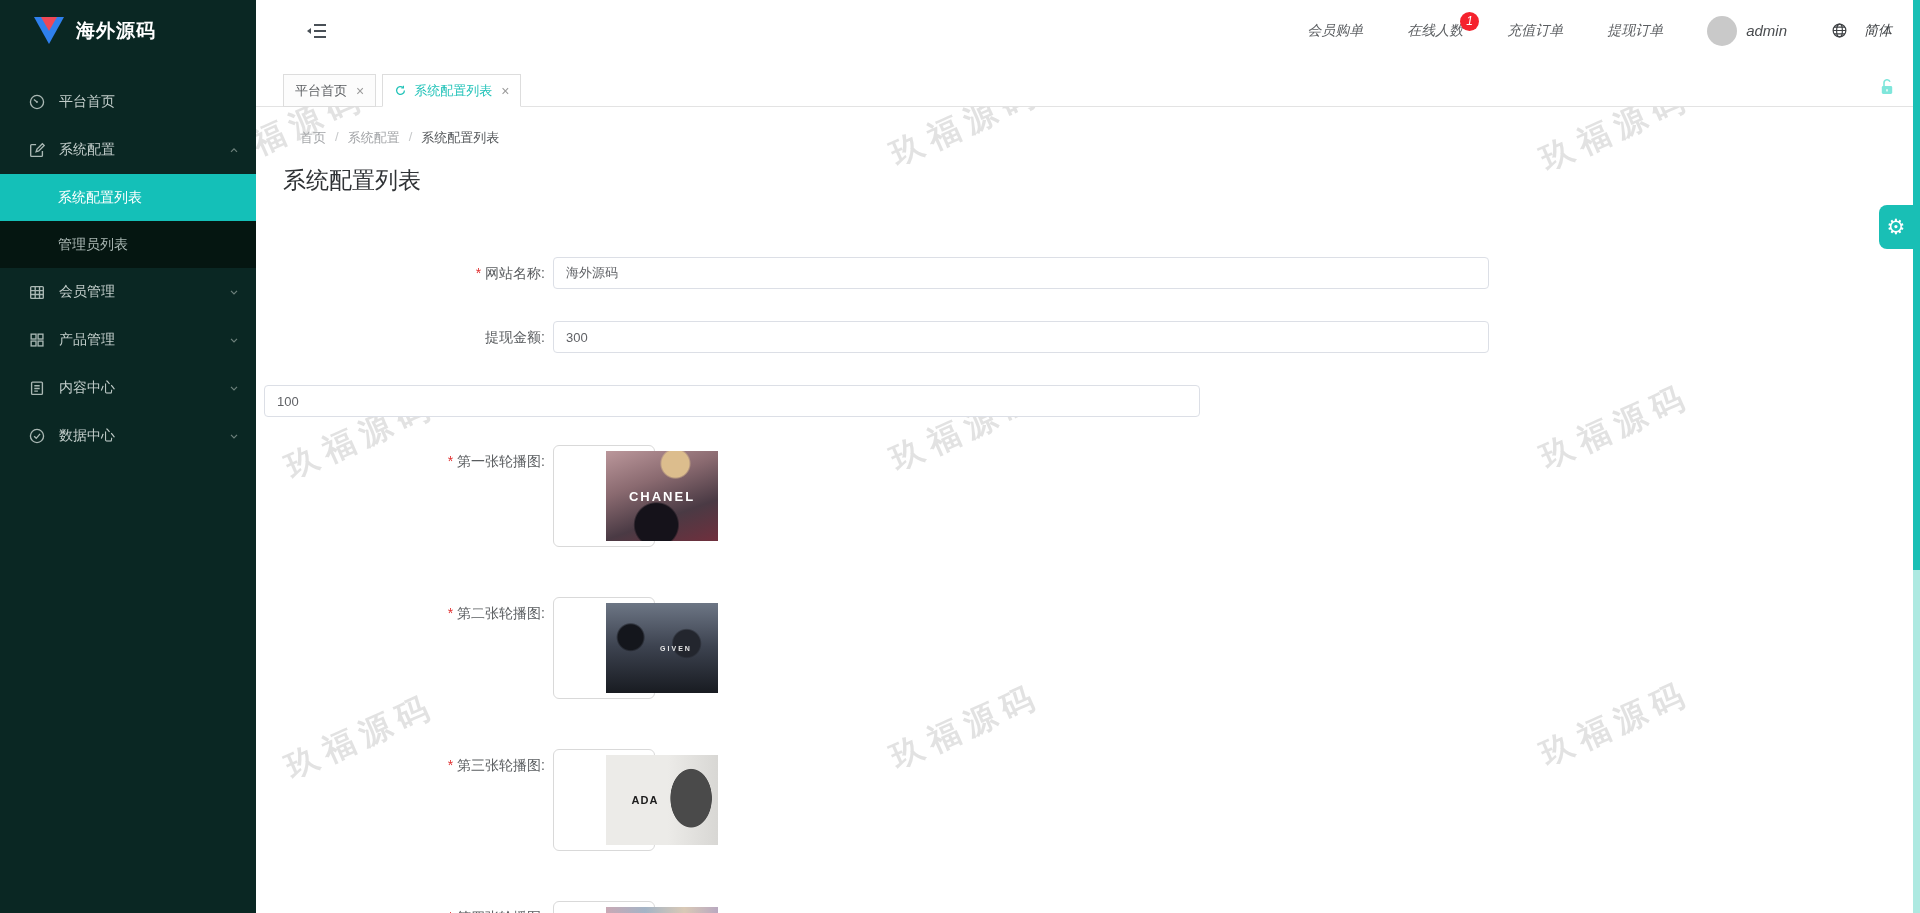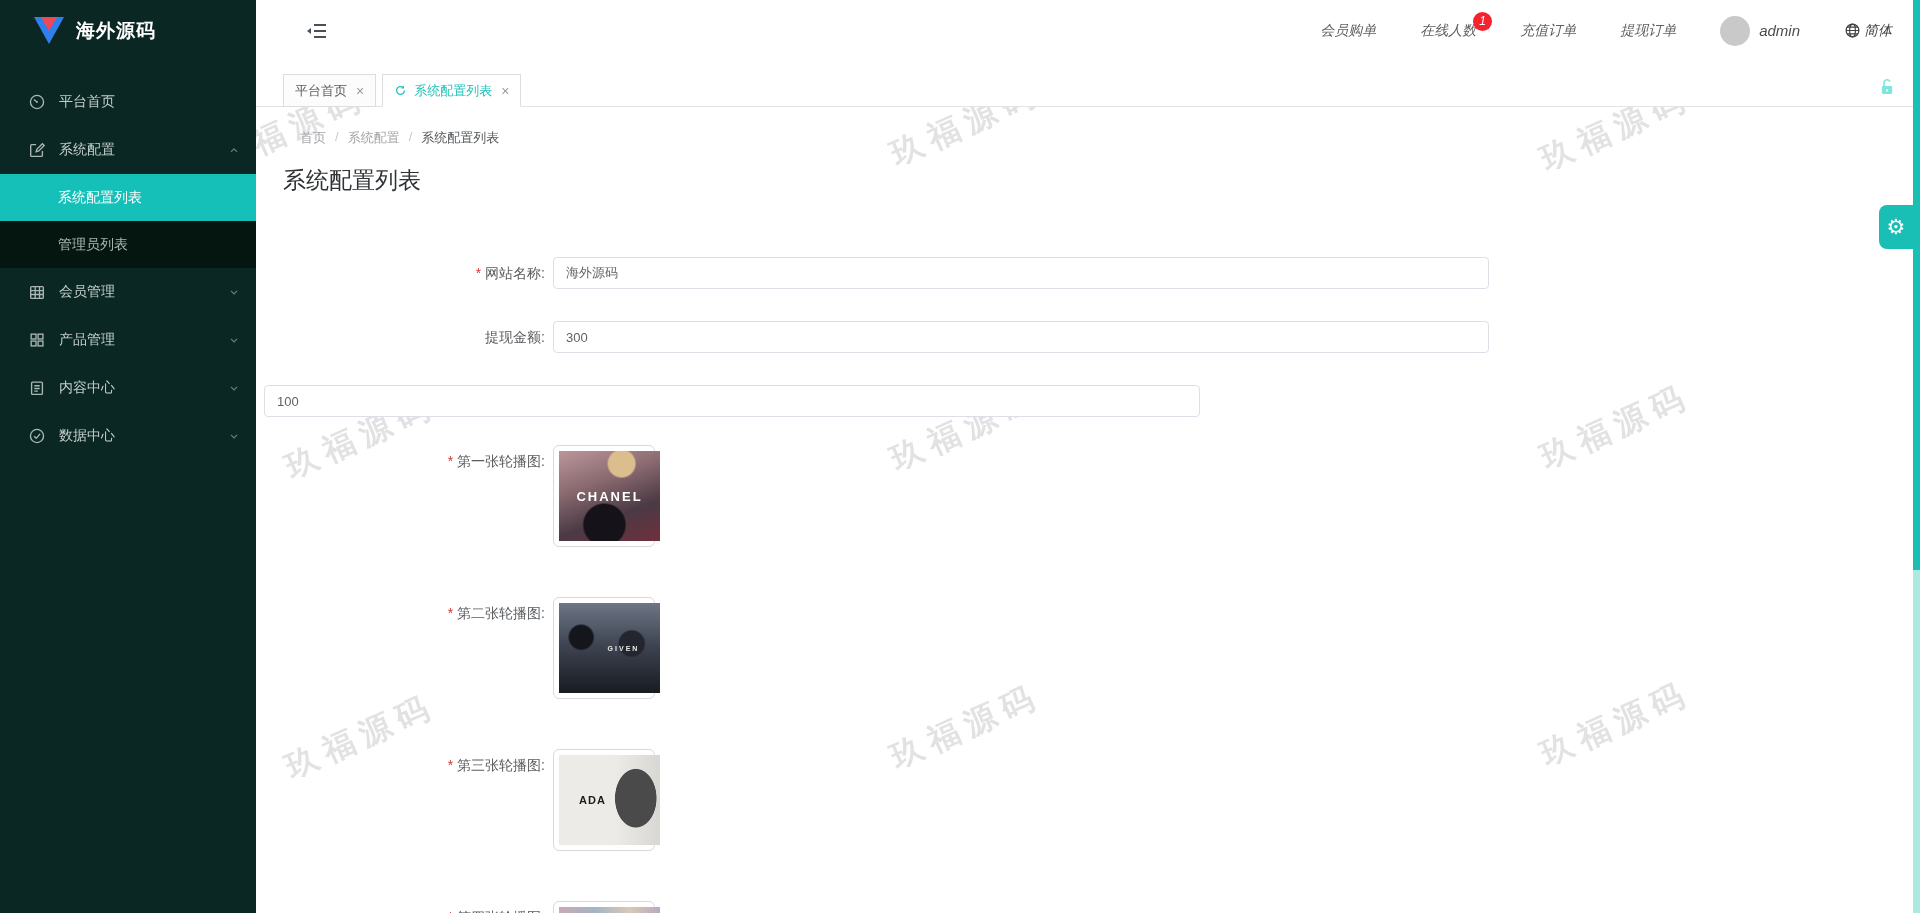--- a/index.html
+++ b/index.html
@@ -26,21 +26,21 @@
   .main { position:absolute; left:256px; top:0; right:0; height:913px; background:#fff; }
 
   .topbar { height:61px; display:flex; align-items:center; padding:0 28px 0 50px; position:relative; z-index:5; background:#fff; }
   .collapse-btn { width:24px; height:24px; color:#495057; cursor:pointer; }
   .topbar-right { margin-left:auto; display:flex; align-items:center; gap:44px;font-style:italic; }
   .tb-link { font-size:14px; color:#5c5f62; cursor:pointer; position:relative; white-space:nowrap; }
   .tb-badge { position:absolute; top:-10px; right:-16px; min-width:19px; height:19px; border-radius:10px; background:#f5222d; color:#fff; font-size:12px; display:flex; align-items:center; justify-content:center; padding:0 4px; }
   .tb-user { display:flex; align-items:center; gap:9px; cursor:pointer; }
   .avatar { width:30px; height:30px; border-radius:50%; background:#c9c9c9; }
   .tb-user-name { font-size:15px; color:#4a4d50; }
-  .tb-lang { display:flex; align-items:center; gap:3px; font-size:14px; color:#3e4144; cursor:pointer; }
+  .tb-lang { display:flex; align-items:center; gap:16px; font-size:14px; color:#3e4144; cursor:pointer; }
   .tb-lang svg { width:17px; height:17px; color:#3e4144; }
 
   .tabstrip { height:46px; position:relative; border-bottom:1px solid #e3e3e3; background:#fff; z-index:4; }
   .tabs { position:absolute; left:27px; bottom:-1px; display:flex; }
   .tab { height:33px; display:flex; align-items:center; padding:0 11px; border:1px solid #ddd; background:#fcfcfc; font-size:13px; color:#5a5d60; cursor:pointer; margin-right:6px; }
   .tab.active { background:#fff; border-bottom-color:#fff; color:#23c3b9; }
   .tab .tab-close { margin-left:9px; color:#9b9b9b; font-size:14px; line-height:1; cursor:pointer; }
   .tab .tab-refresh { width:13px; height:13px; margin-right:7px; color:#23c3b9; }
   .lock-btn { position:absolute; right:23px; top:16px; width:20px; height:20px; color:#7fe6db; cursor:pointer; }
 
@@ -58,21 +58,21 @@
   .form { position:absolute; left:0; top:150px; right:0; z-index:2; }
   .form-row { display:flex; align-items:flex-start; }
   .form-row.text-row { margin-bottom:32px; }
   .form-row.r3 { margin-bottom:28px; }
   .form-row.img-row { margin-bottom:50px; }
   .form-label { width:289px; text-align:right; font-size:14px; color:#595c5f; line-height:32px; flex:none; }
   .req { color:#e02f2f; margin-right:4px; font-size:14px; }
   .form-field { margin-left:8px; }
   .text-input { width:936px; height:32px; border:1px solid #dcdfe6; border-radius:4px; padding:0 12px; font-size:13px; color:#606266; outline:none; background:#fff; font-family:"Liberation Sans",sans-serif; }
   .img-box { width:102px; height:102px; border:1px solid #d9d9d9; border-radius:6px; background:#fff; padding:5px; cursor:pointer; }
-  .banner { width:101px; height:90px; position:relative; overflow:hidden; display:flex; align-items:center; justify-content:center; }
+  .banner { width:112px; height:90px; position:relative; overflow:hidden; display:flex; align-items:center; justify-content:center;margin-left:47px; }
   .banner .overlay-text { position:relative; z-index:2; color:#fff; font-weight:bold; }
 
   .banner-chanel { background:
       radial-gradient(circle at 62% 14%, #dcbd8d 0 13%, rgba(220,189,141,0) 15%),
       radial-gradient(circle at 45% 82%, #15121a 0 22%, rgba(21,18,26,0) 24%),
       linear-gradient(160deg,#bb979b 0%,#8a6a70 35%,#4a3a44 68%,#702f3d 100%); }
   .banner-chanel .overlay-text { font-size:13px; letter-spacing:2px; }
   .banner-givenchy { background:
       radial-gradient(circle at 22% 38%, #14161c 0 12%, rgba(20,22,28,0) 14%),
       radial-gradient(circle at 72% 45%, #23262e 0 14%, rgba(35,38,46,0) 16%),

